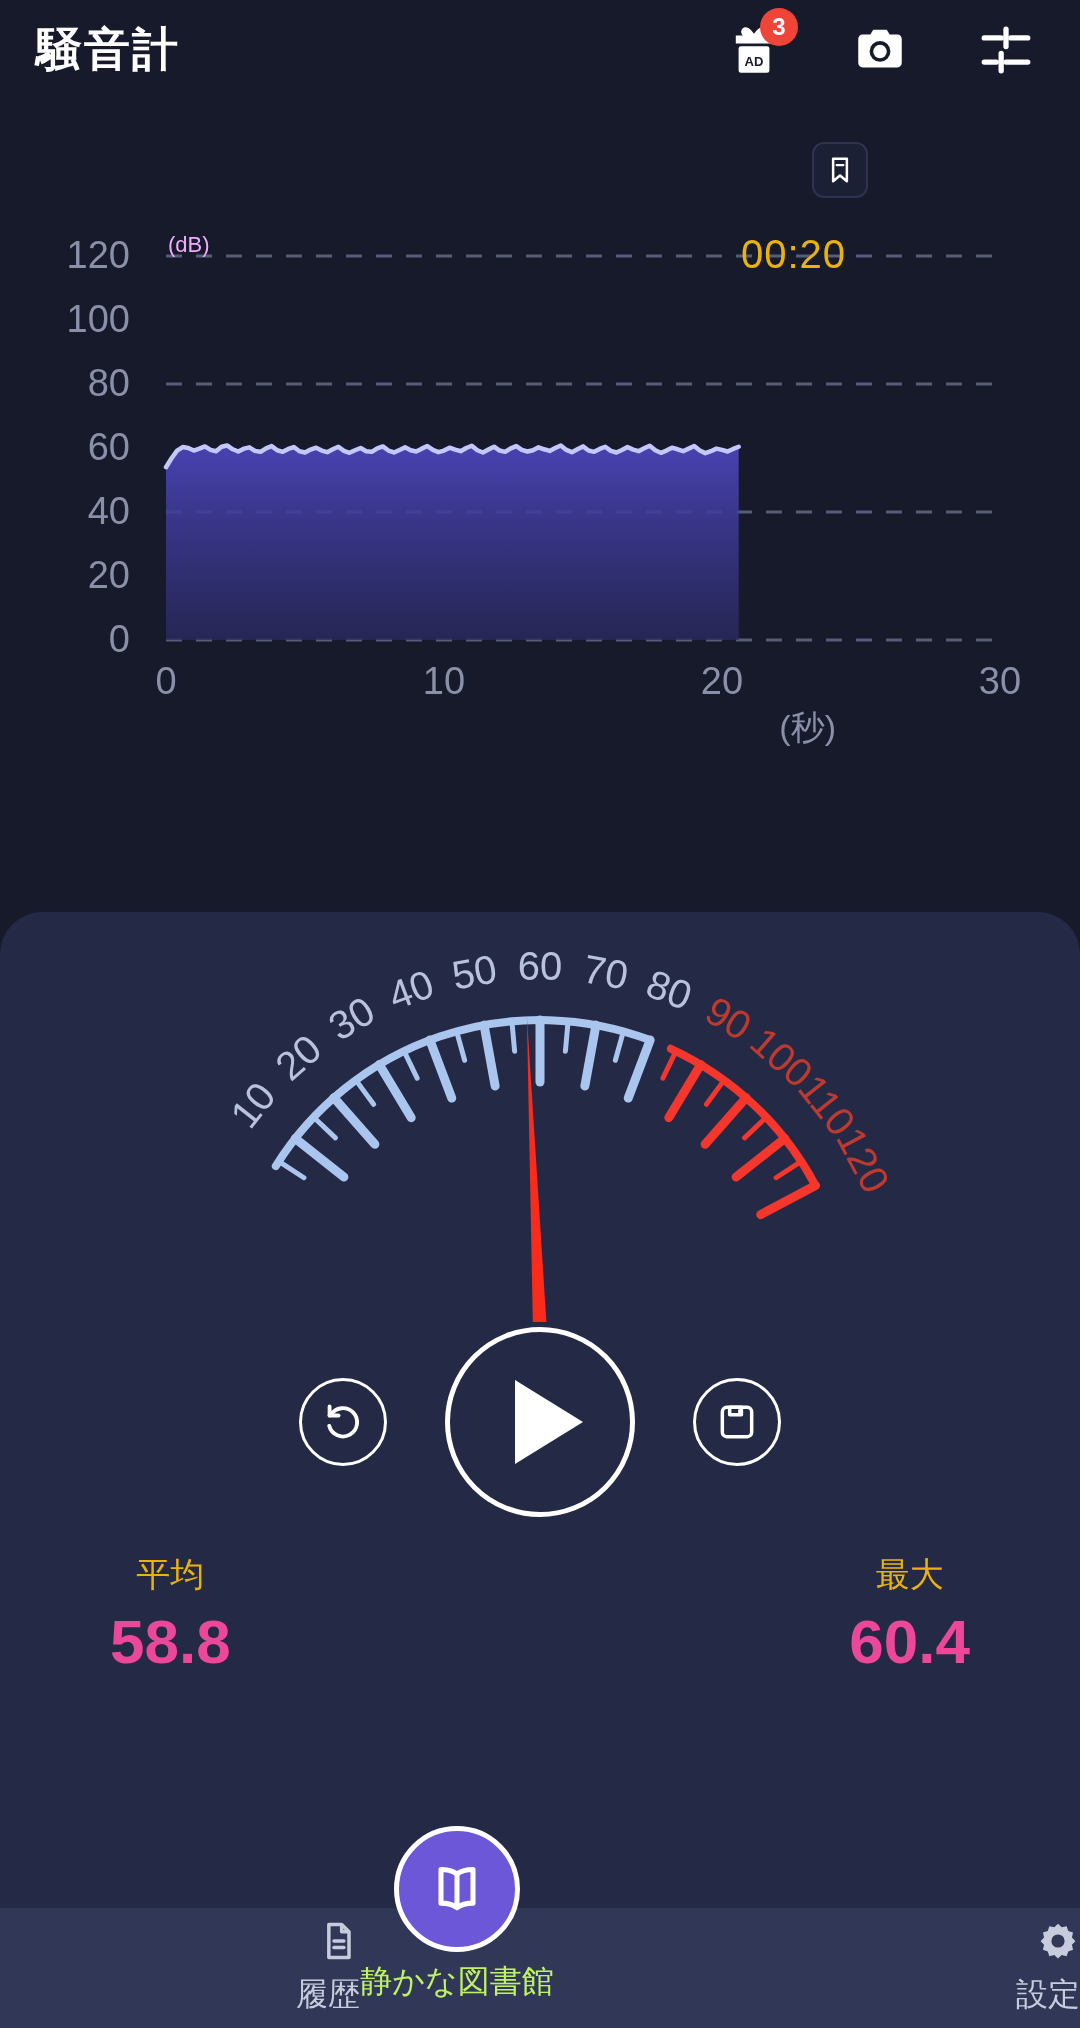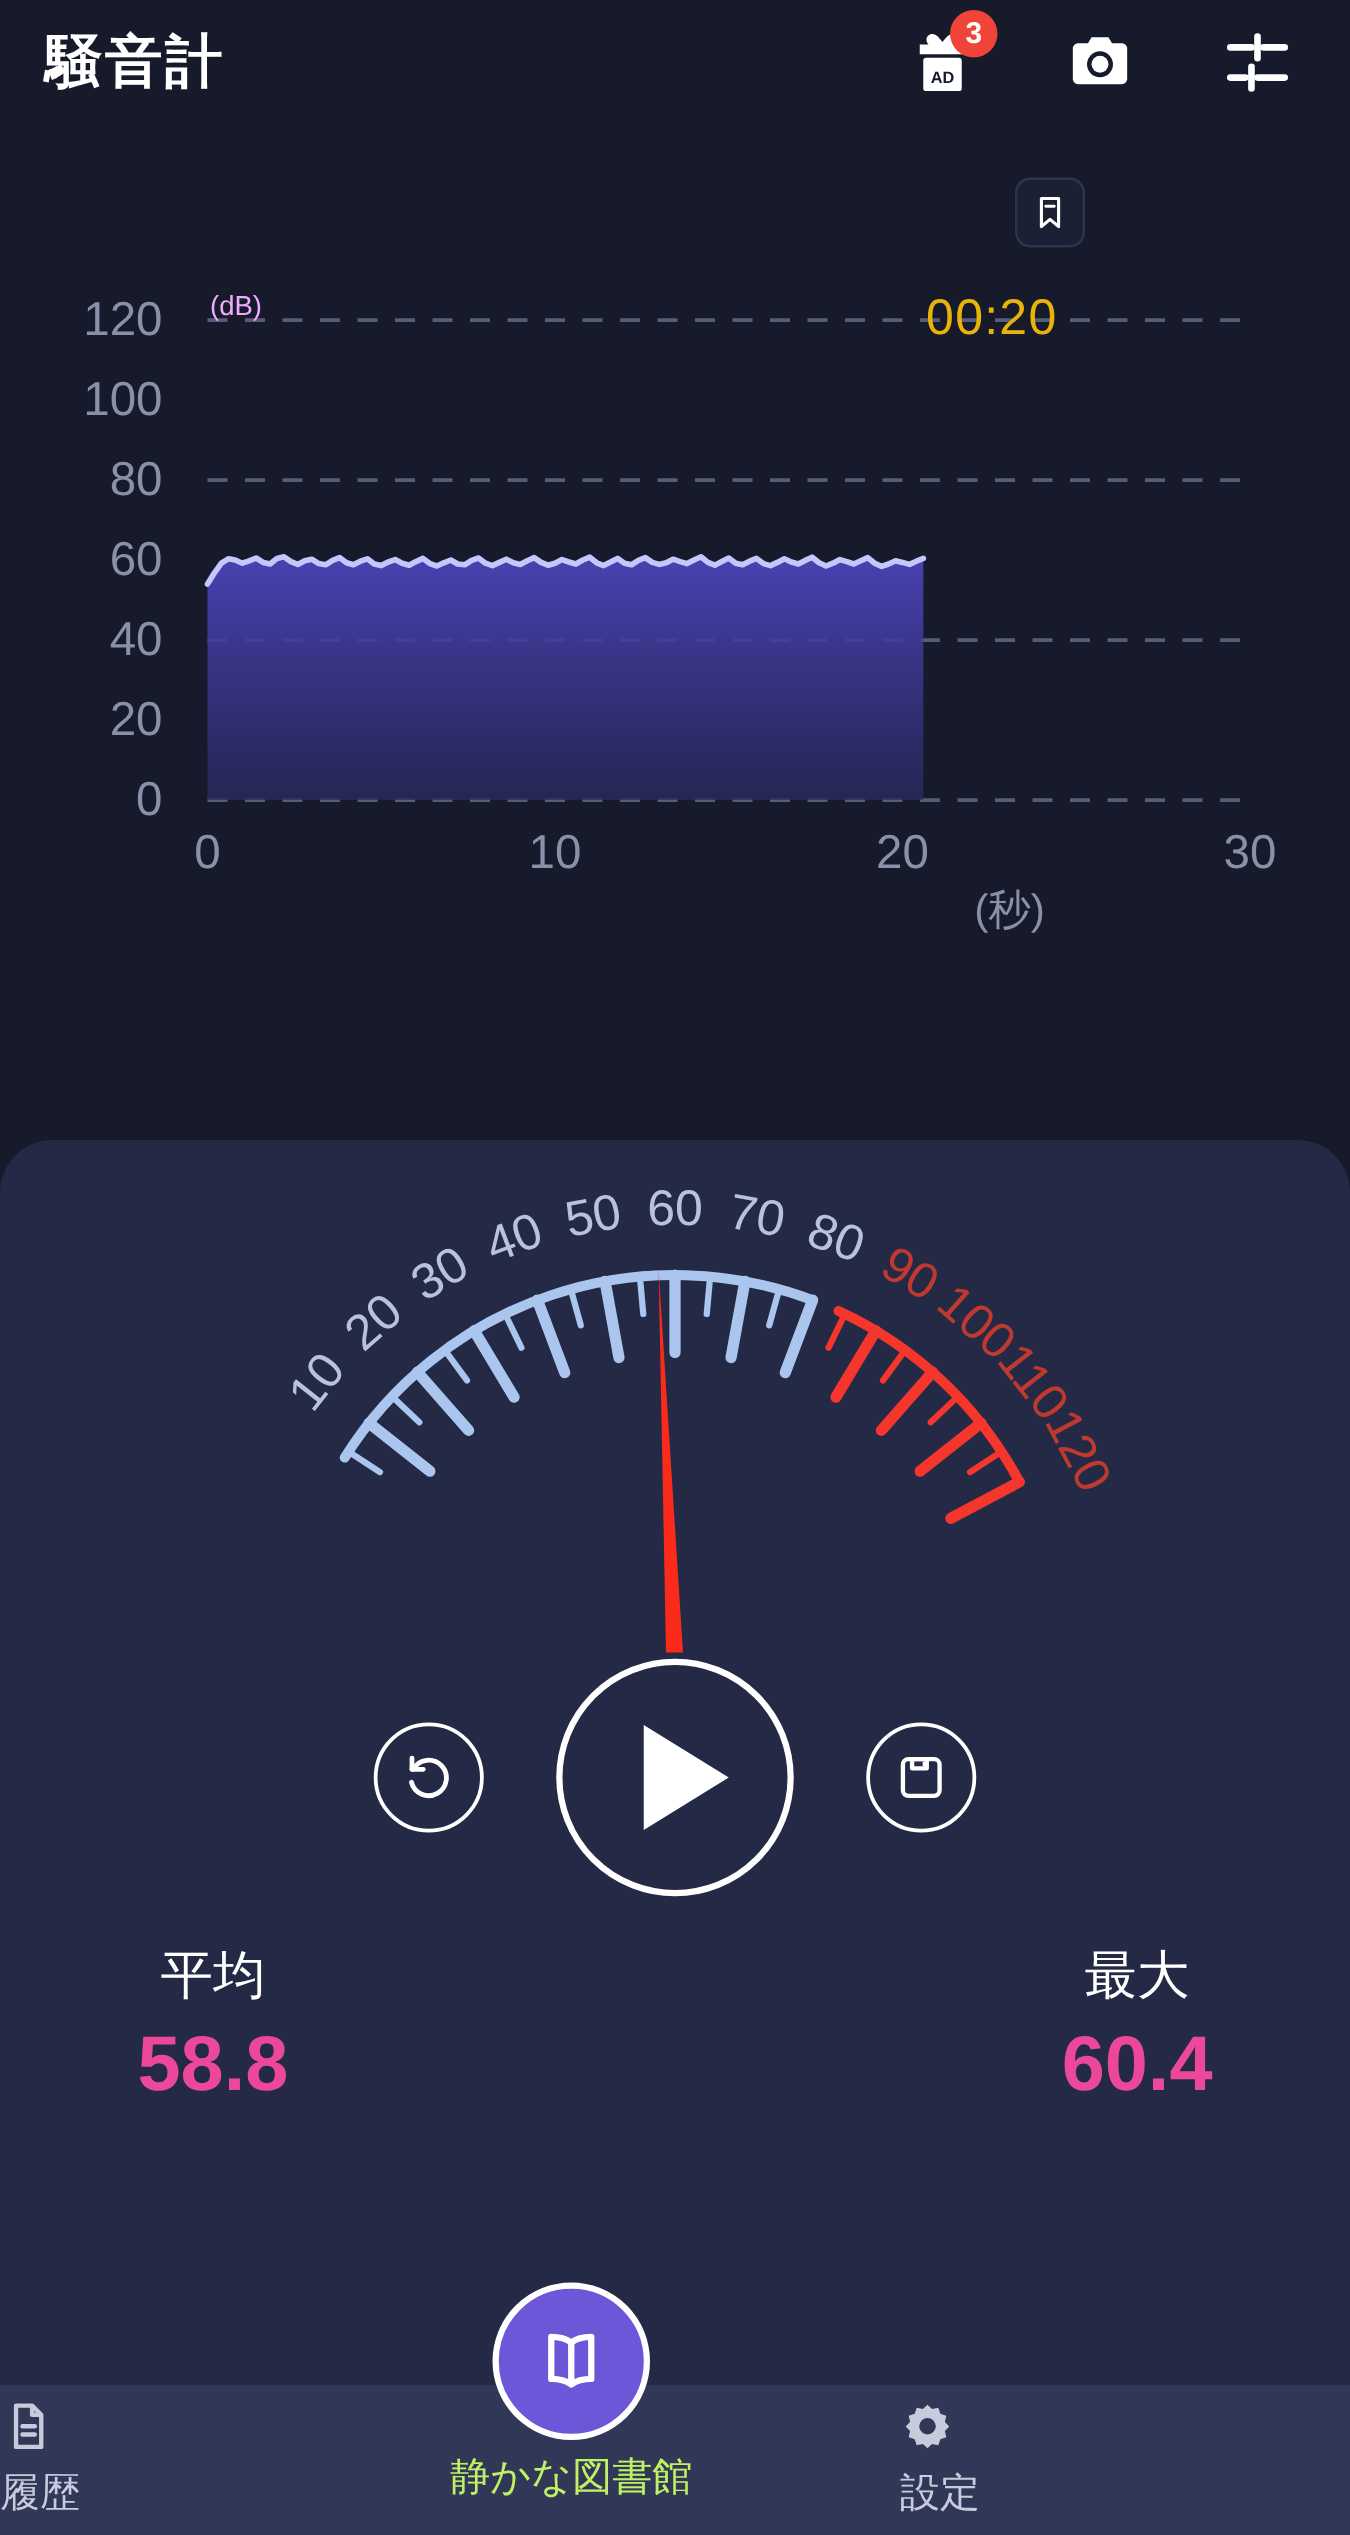--- a/index.html
+++ b/index.html
@@ -70,30 +70,30 @@
     border-bottom:42px solid transparent;
   }
 
   
   .stats{
     position:absolute; left:0; top:640px; width:1080px;
     display:flex; align-items:flex-end; justify-content:space-between;
     padding:0 110px;
   }
   .stat{ display:flex; flex-direction:column; align-items:center; }
-  .stat-label{ color:#ffffff; font-size:42px; margin-bottom:8px;text-align:right; }
+  .stat-label{ color:#eab308; font-size:34px; margin-bottom:8px;text-align:right; }
   .stat-val{ color:#ec4899; font-size:62px; font-weight:700; }
   .stat-main .stat-val{ font-size:108px; line-height:1; }
 
   
   .navbar{
     position:absolute; left:0; bottom:0; width:1080px; height:120px;
     background:#313757; display:flex; align-items:center;
   }
-  .nav-item{ flex:1; display:flex; flex-direction:column; align-items:flex-start; gap:10px; }
+  .nav-item{ flex:1; display:flex; flex-direction:column; align-items:flex-end; gap:10px; }
   .nav-label{ font-size:32px; color:#c7ccdd; }
   .nav-spacer{ flex:1; }
   .fab{
     position:absolute; left:50%; transform:translateX(-50%);
     bottom:76px; width:126px; height:126px; border-radius:50%;
     background:#6b57d8; border:5px solid #ffffff;
     display:flex; align-items:center; justify-content:center;
   }
   .fab-label{
     position:absolute; left:50%; transform:translateX(-50%);

